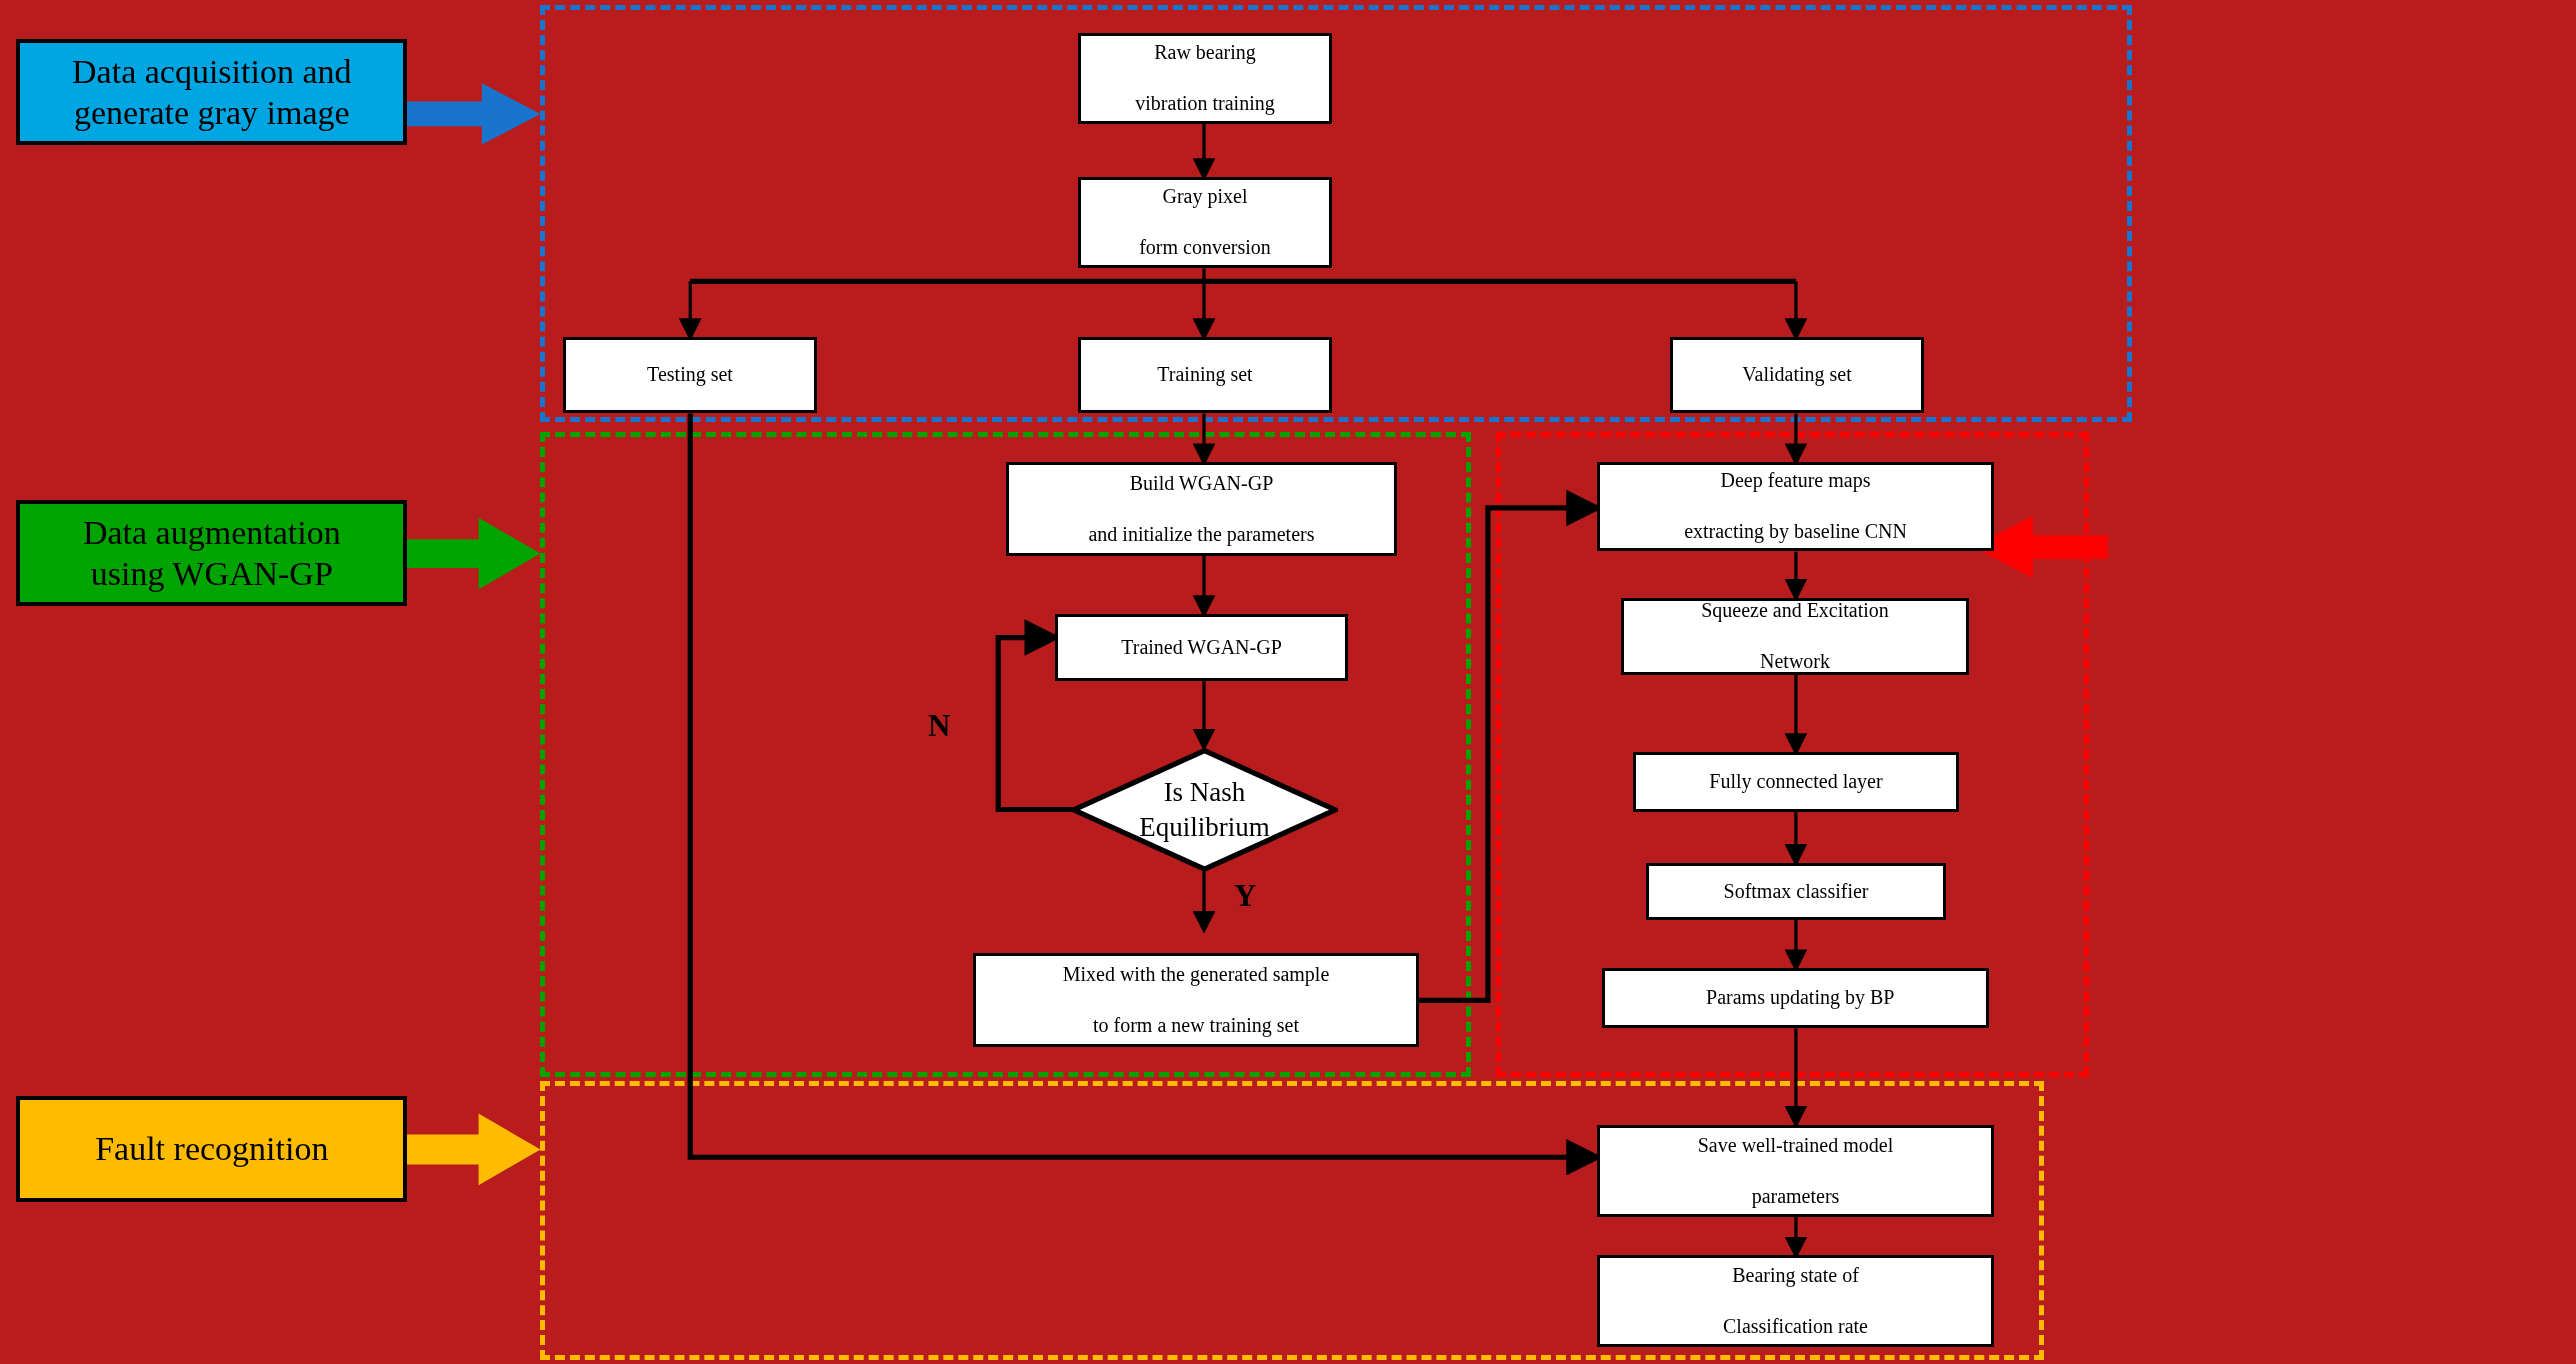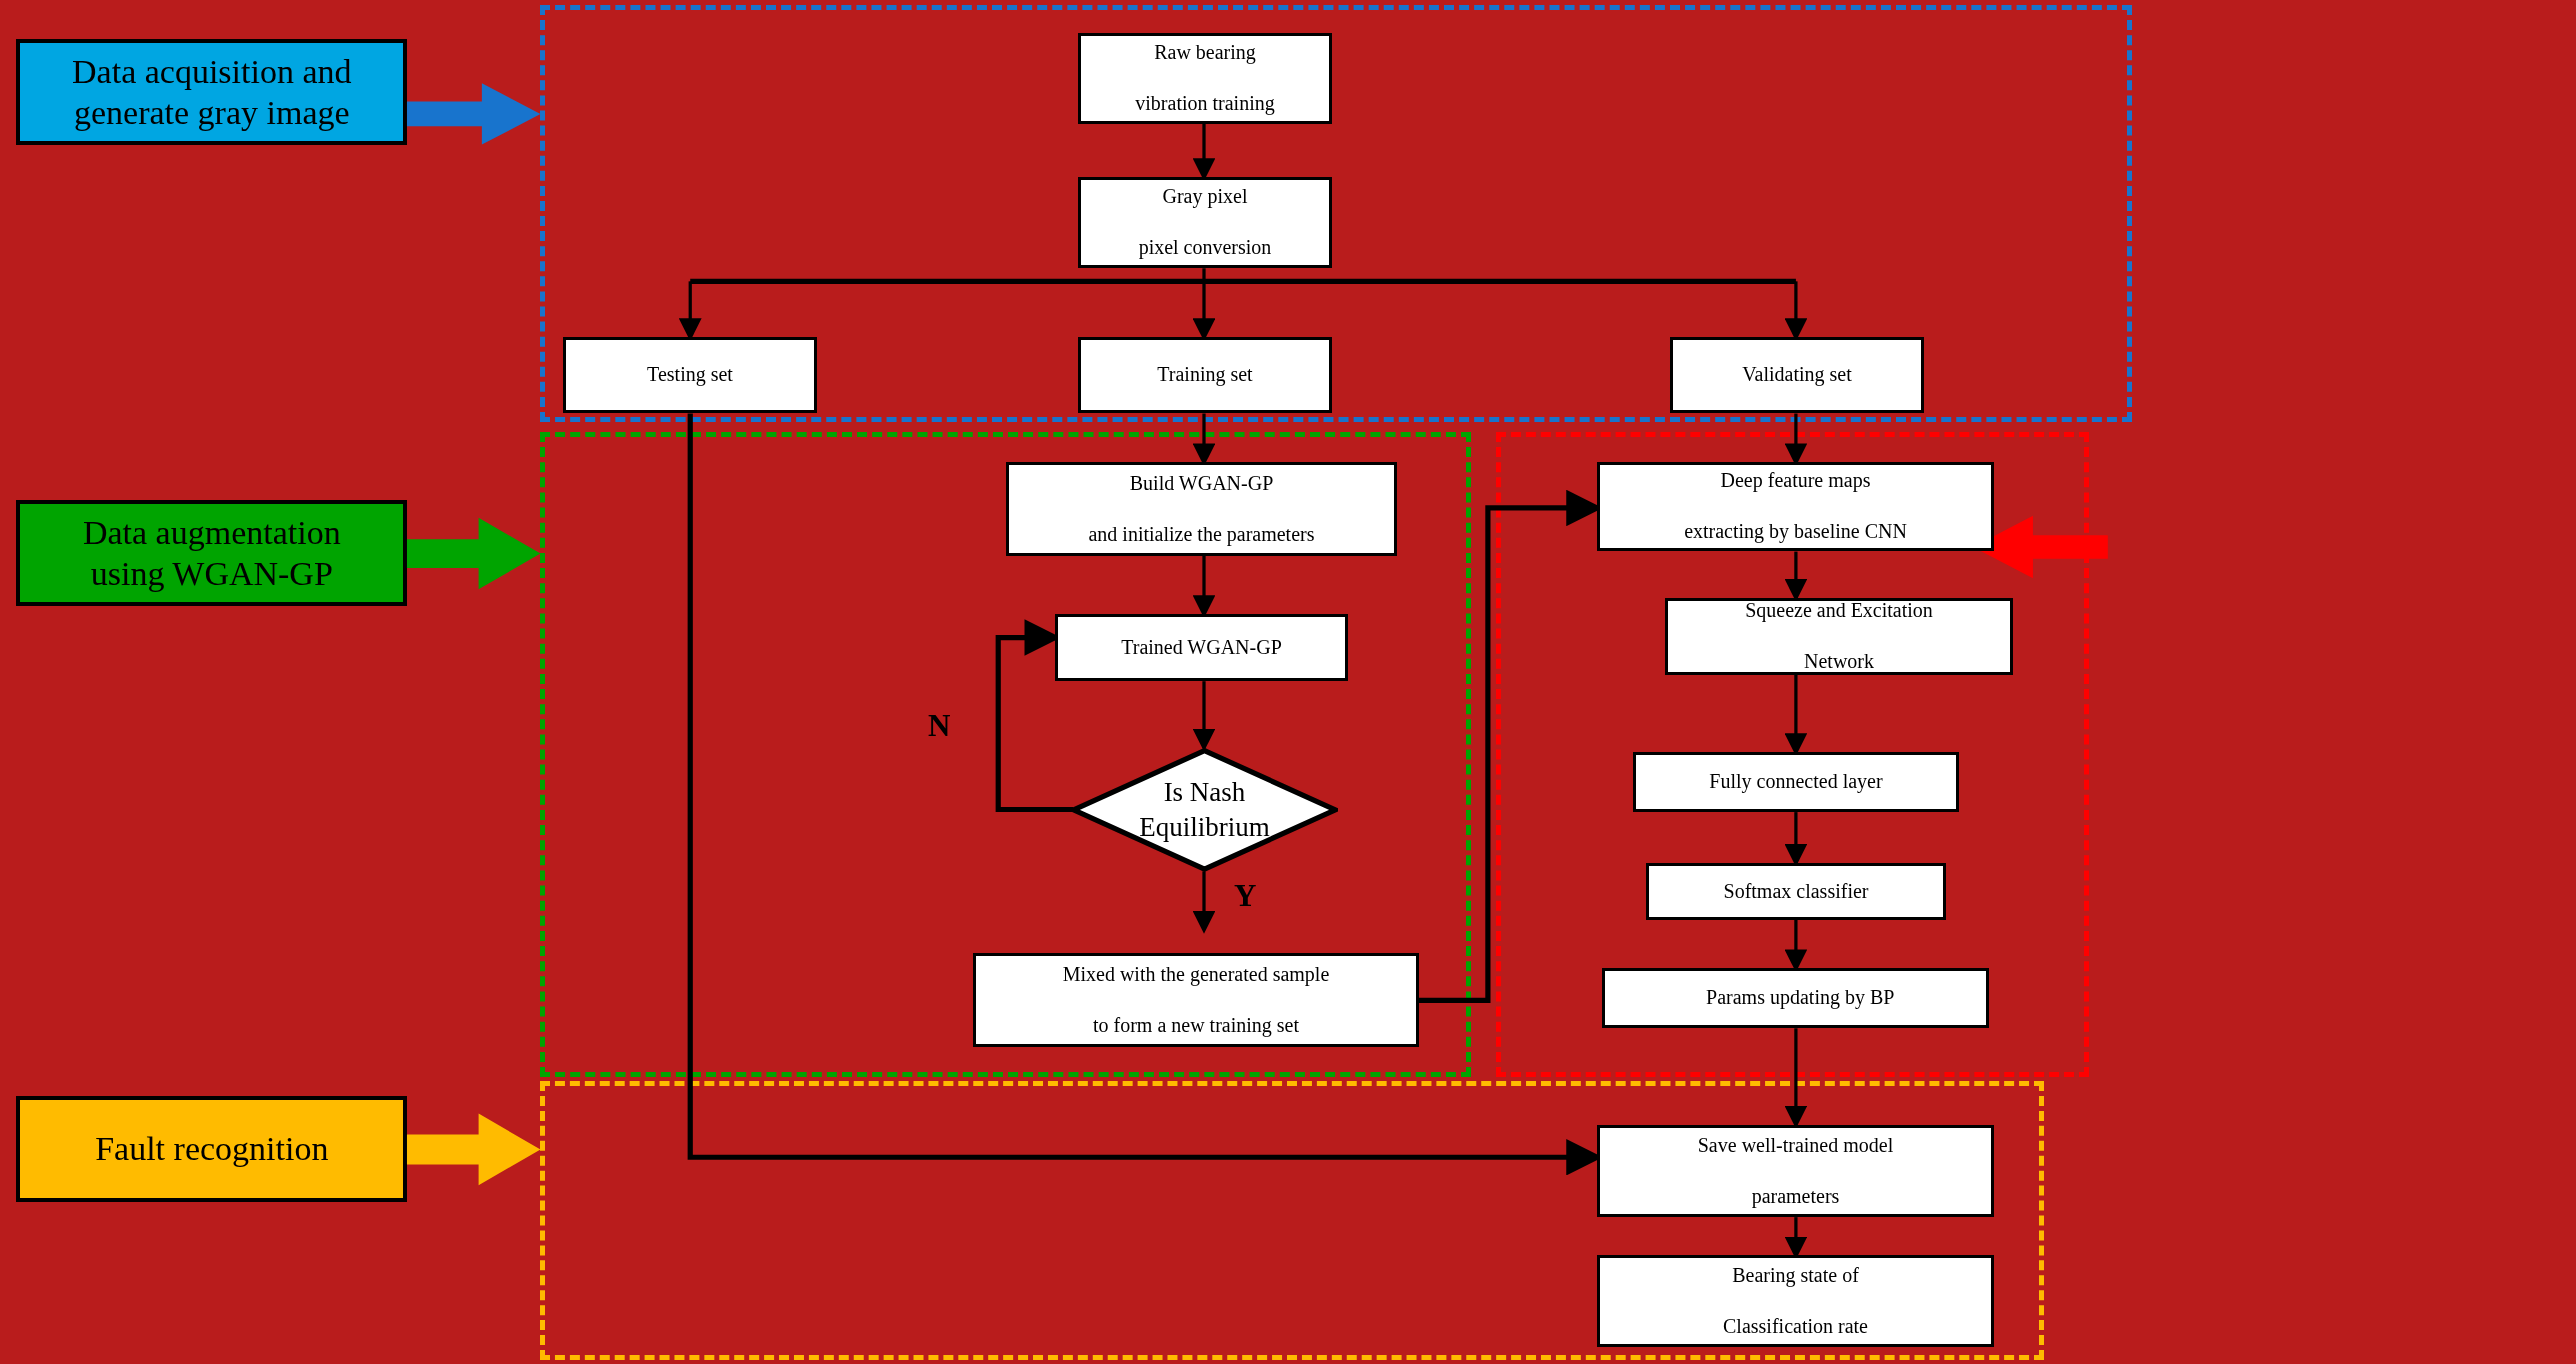--- a/index.html
+++ b/index.html
@@ -197,21 +197,21 @@
   <div class="node" style="left:1078px; top:33px; width:254px; height:91px;">
     <span>
       <span>Raw bearing</span><br>
       <span>vibration training</span>
     </span>
   </div>
 
   <div class="node" style="left:1078px; top:177px; width:254px; height:91px;">
     <span>
       <span>Gray pixel</span><br>
-      <span>pixel conversion</span>
+      <span>form conversion</span>
     </span>
   </div>
 
   <div class="node" style="left:563px; top:337px; width:254px; height:76px;">
     <span>Testing set</span>
   </div>
 
   <div class="node" style="left:1078px; top:337px; width:254px; height:76px;">
     <span>Training set</span>
   </div>
@@ -250,21 +250,21 @@
     </span>
   </div>
 
   <div class="node" style="left:1597px; top:462px; width:397px; height:89px;">
     <span>
       <span>Deep feature maps</span><br>
       <span>extracting by baseline CNN</span>
     </span>
   </div>
 
-  <div class="node" style="left:1621px; top:598px; width:348px; height:77px;margin-left:44px;">
+  <div class="node" style="left:1621px; top:598px; width:348px; height:77px;">
     <span>
       <span>Squeeze and Excitation</span><br>
       <span>Network</span>
     </span>
   </div>
 
   <div class="node" style="left:1633px; top:752px; width:326px; height:60px;">
     <span>Fully connected layer</span>
   </div>
 

